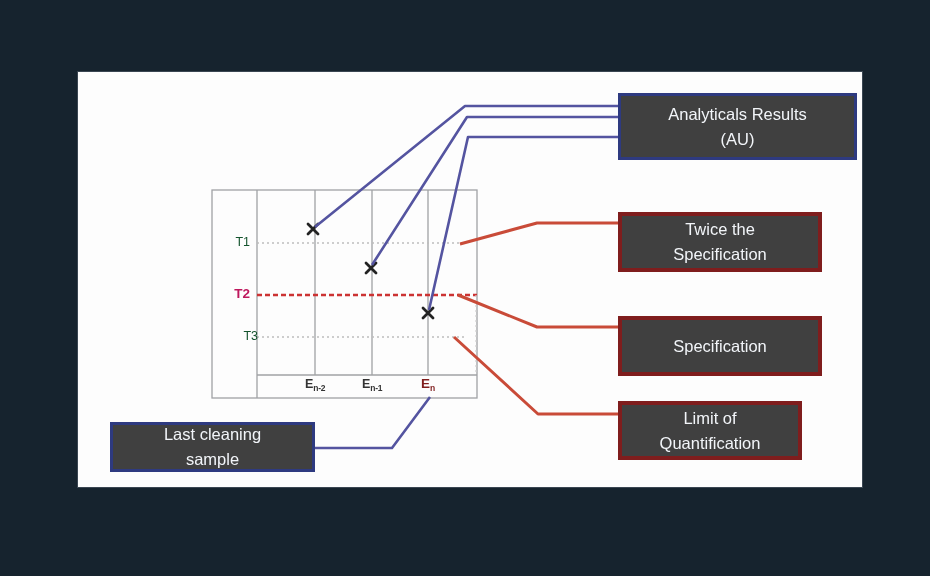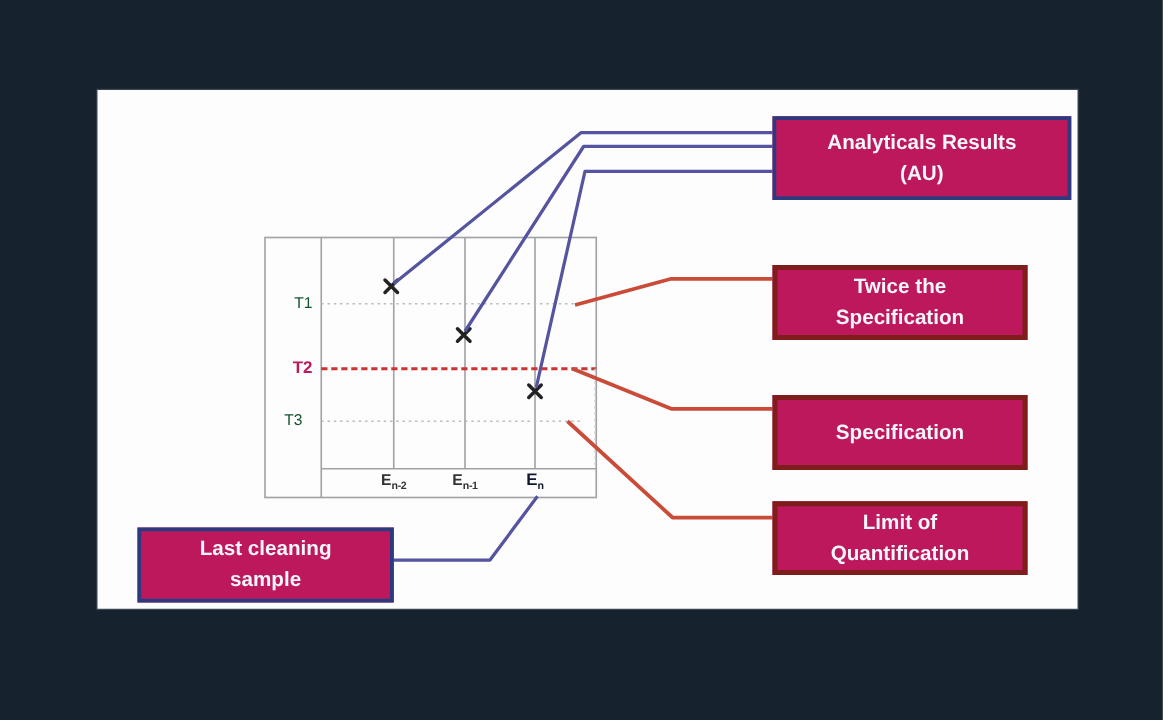--- a/index.html
+++ b/index.html
@@ -7,34 +7,34 @@
     position:relative;width:930px;height:576px;background:#16232E;overflow:hidden;
     font-family:"Liberation Sans",sans-serif;
   }
   .slide{
     position:absolute;left:78px;top:72px;width:784px;height:415px;
     background:#FDFDFD;box-shadow:0 0 0 1px #3a4652;
   }
   .slide svg{position:absolute;left:0;top:0;}
   .callout{
     position:absolute;display:flex;align-items:center;justify-content:center;
-    background:#be185d;color:#F2F5F9;text-align:center;
-    font-weight:bold;font-size:16.5px;line-height:1.5;white-space:pre-line;
+    background:#404040;color:#F2F5F9;text-align:center;
+    font-weight:normal;font-size:16.5px;line-height:1.5;white-space:pre-line;
     box-sizing:border-box;
   }
   .navy-border{border:3px solid #2E3A80;}
   .red-border{border:4px solid #7f1d1d;}
   .tick{
     position:absolute;font-size:12.5px;color:#14532d;
   }
   .ytick{width:40px;text-align:right;}
   .ytick.bold{font-weight:bold;color:#be185d;font-size:13.5px;}
   .xtick{width:44px;text-align:center;font-weight:bold;color:#333;}
   .xtick .sub{font-size:8.5px;vertical-align:-3px;letter-spacing:-0.3px;}
-  .xtick.bold{color:#0f172a;font-size:13.5px;}
+  .xtick.bold{color:#7f1d1d;font-size:13.5px;}
 </style>
 </head>
 <body>
 
 <div class="stage">
   <div class="slide">
 
     <svg width="784" height="415" viewBox="0 0 784 415">
 
       <g stroke="#A0A2A5" stroke-width="1.3" fill="none">
@@ -66,34 +66,34 @@
 
       <g stroke="#C94B38" stroke-width="3" fill="none" stroke-linejoin="round">
         <polyline points="382,172 459,151 540,151"></polyline>
         <polyline points="380,223 459,255 540,255"></polyline>
         <polyline points="376,265 460,342 540,342"></polyline>
       </g>
     </svg>
 
     <span class="tick ytick" style="left:132px;top:163px;">T1</span>
     <span class="tick ytick bold" style="left:132px;top:214px;">T2</span>
-    <span class="tick ytick" style="left:124px;top:257px;">T3</span>
+    <span class="tick ytick" style="left:140px;top:257px;">T3</span>
 
     <span class="tick xtick" style="left:215px;top:305px;"><span>E</span><span class="sub">n-2</span></span>
     <span class="tick xtick" style="left:272px;top:305px;"><span>E</span><span class="sub">n-1</span></span>
     <span class="tick xtick bold" style="left:328px;top:304px;"><span>E</span><span class="sub">n</span></span>
 
     <div class="callout navy-border" style="left:540px;top:21px;width:239px;height:67px;">Analyticals Results
 (AU)</div>
 
     <div class="callout red-border" style="left:540px;top:140px;width:204px;height:60px;">Twice the
 Specification</div>
 
     <div class="callout red-border" style="left:540px;top:244px;width:204px;height:60px;">Specification</div>
 
-    <div class="callout red-border" style="left:540px;top:329px;width:204px;height:59px;">Limit of
+    <div class="callout red-border" style="left:540px;top:329px;width:184px;height:59px;">Limit of
 Quantification</div>
 
-    <div class="callout navy-border" style="left:32px;top:350px;width:205px;height:60px;">Last cleaning
+    <div class="callout navy-border" style="left:32px;top:350px;width:205px;height:50px;">Last cleaning
 sample</div>
 
   </div>
 </div>
 
 </body></html>

